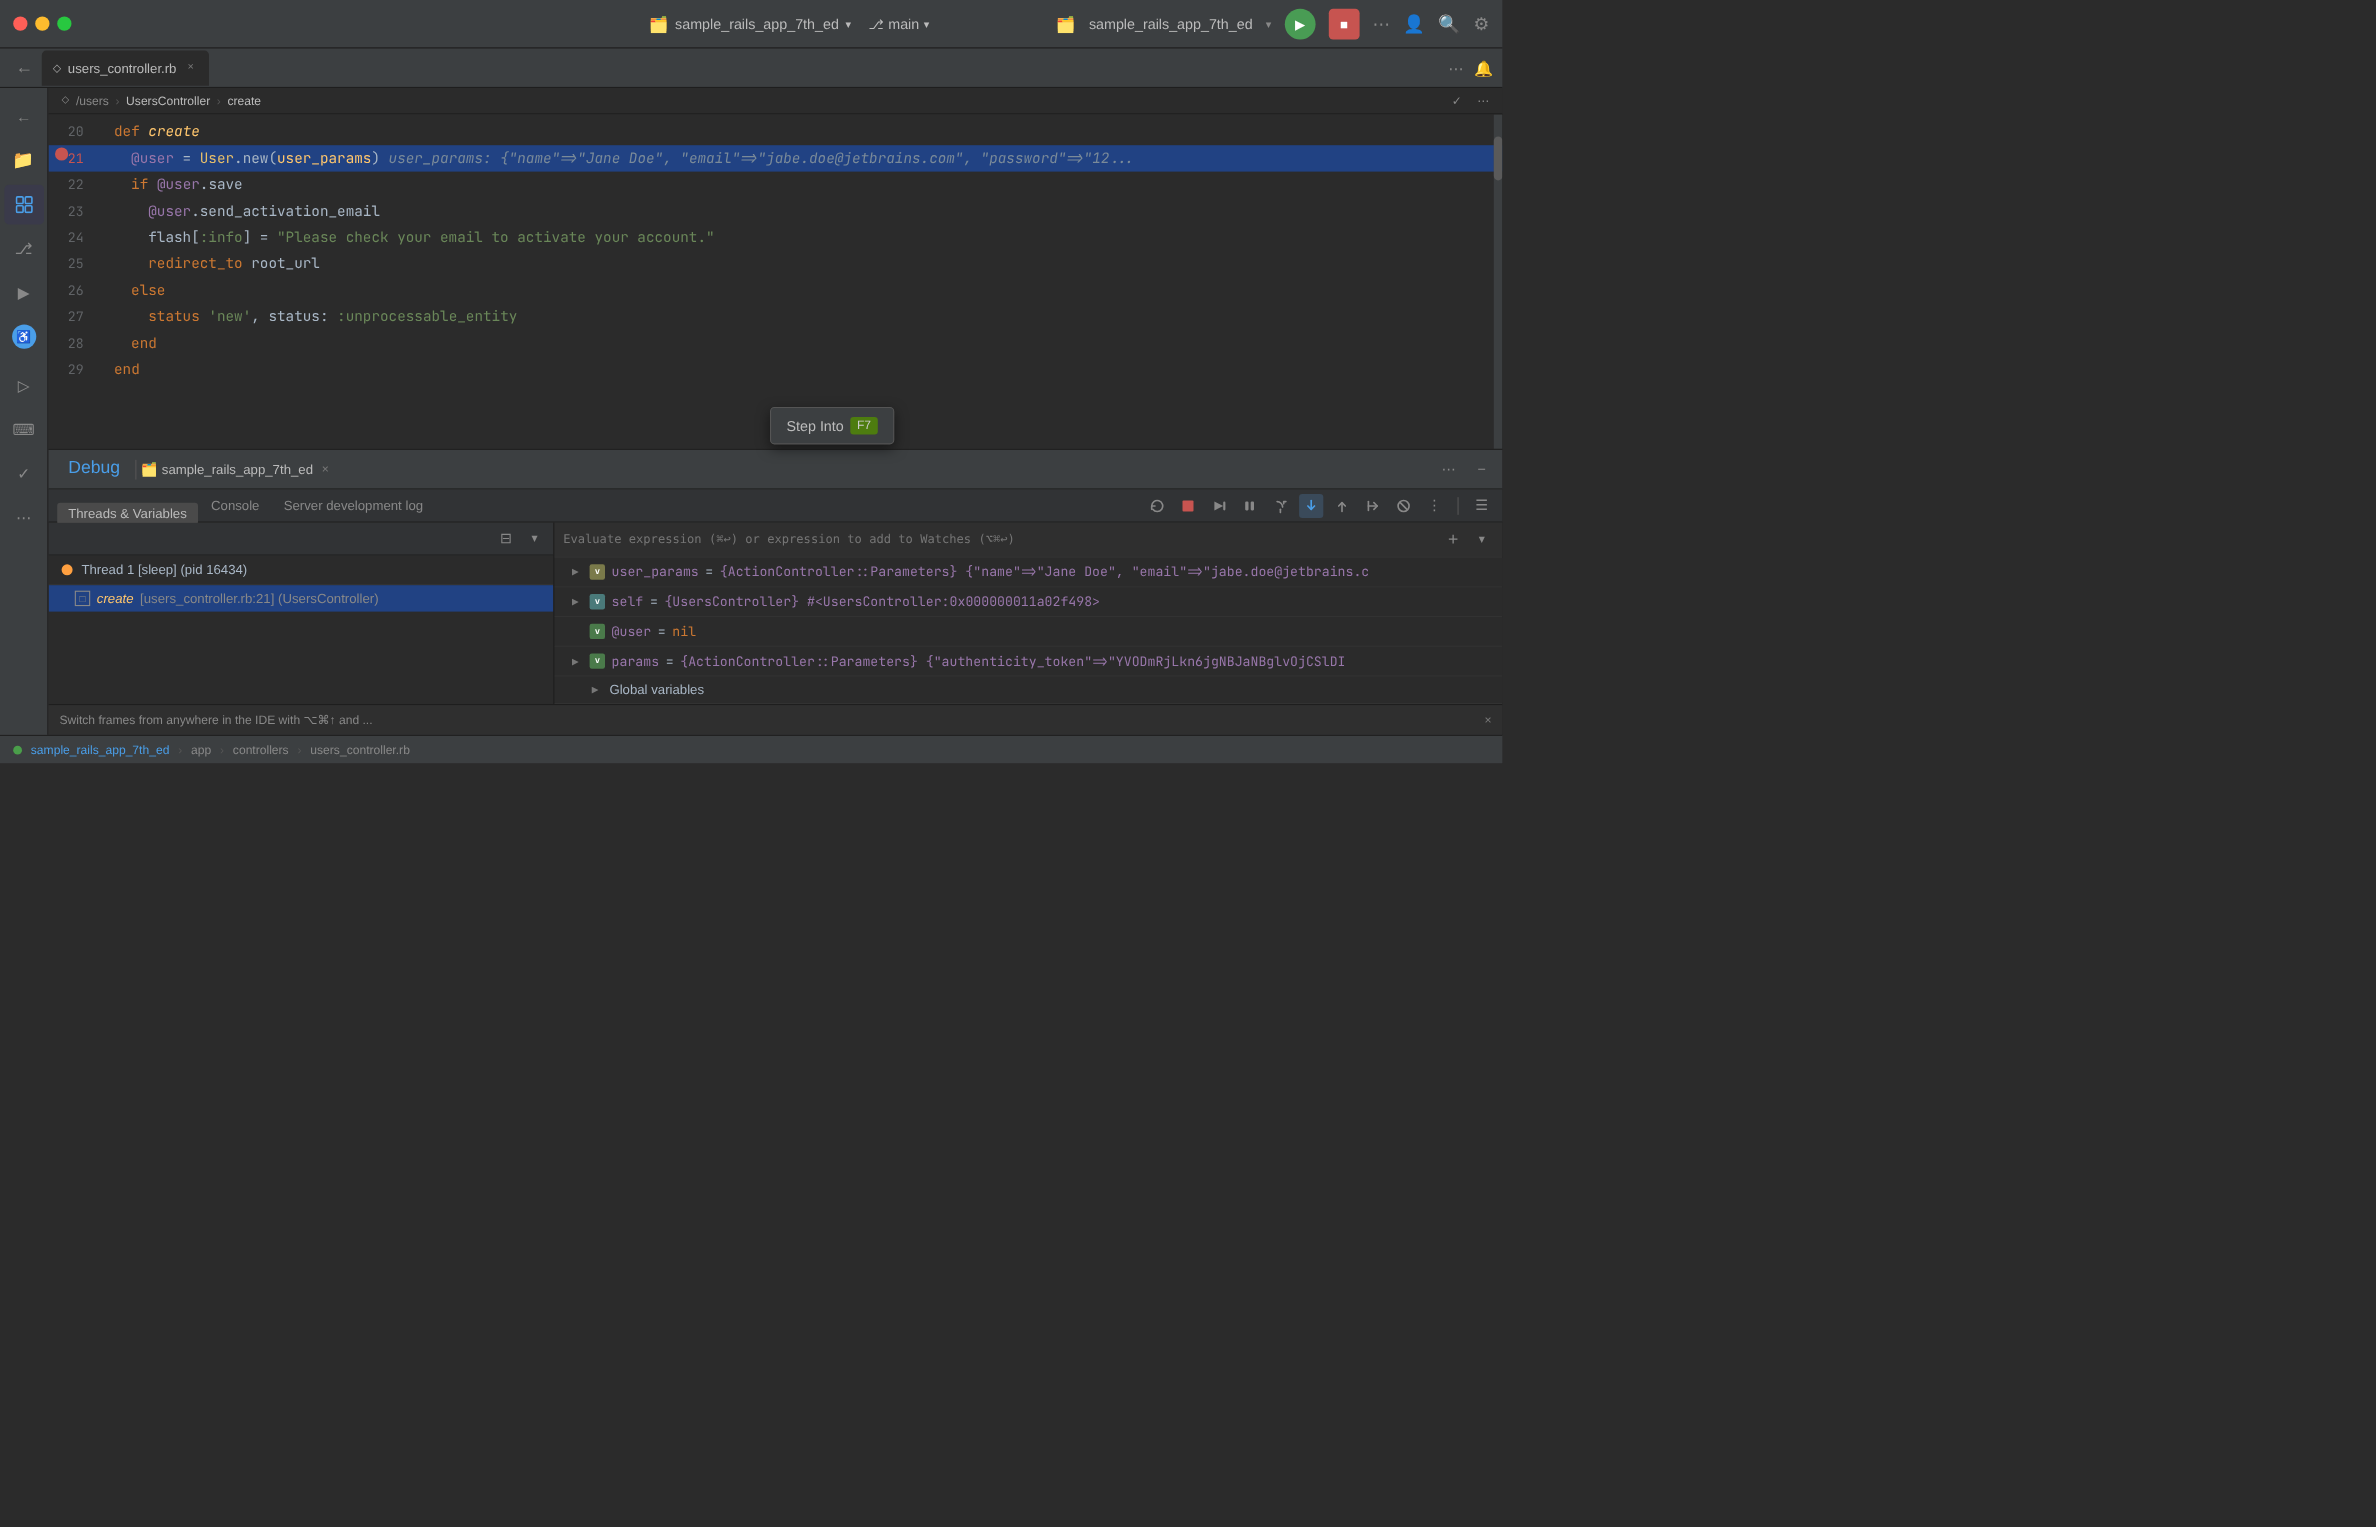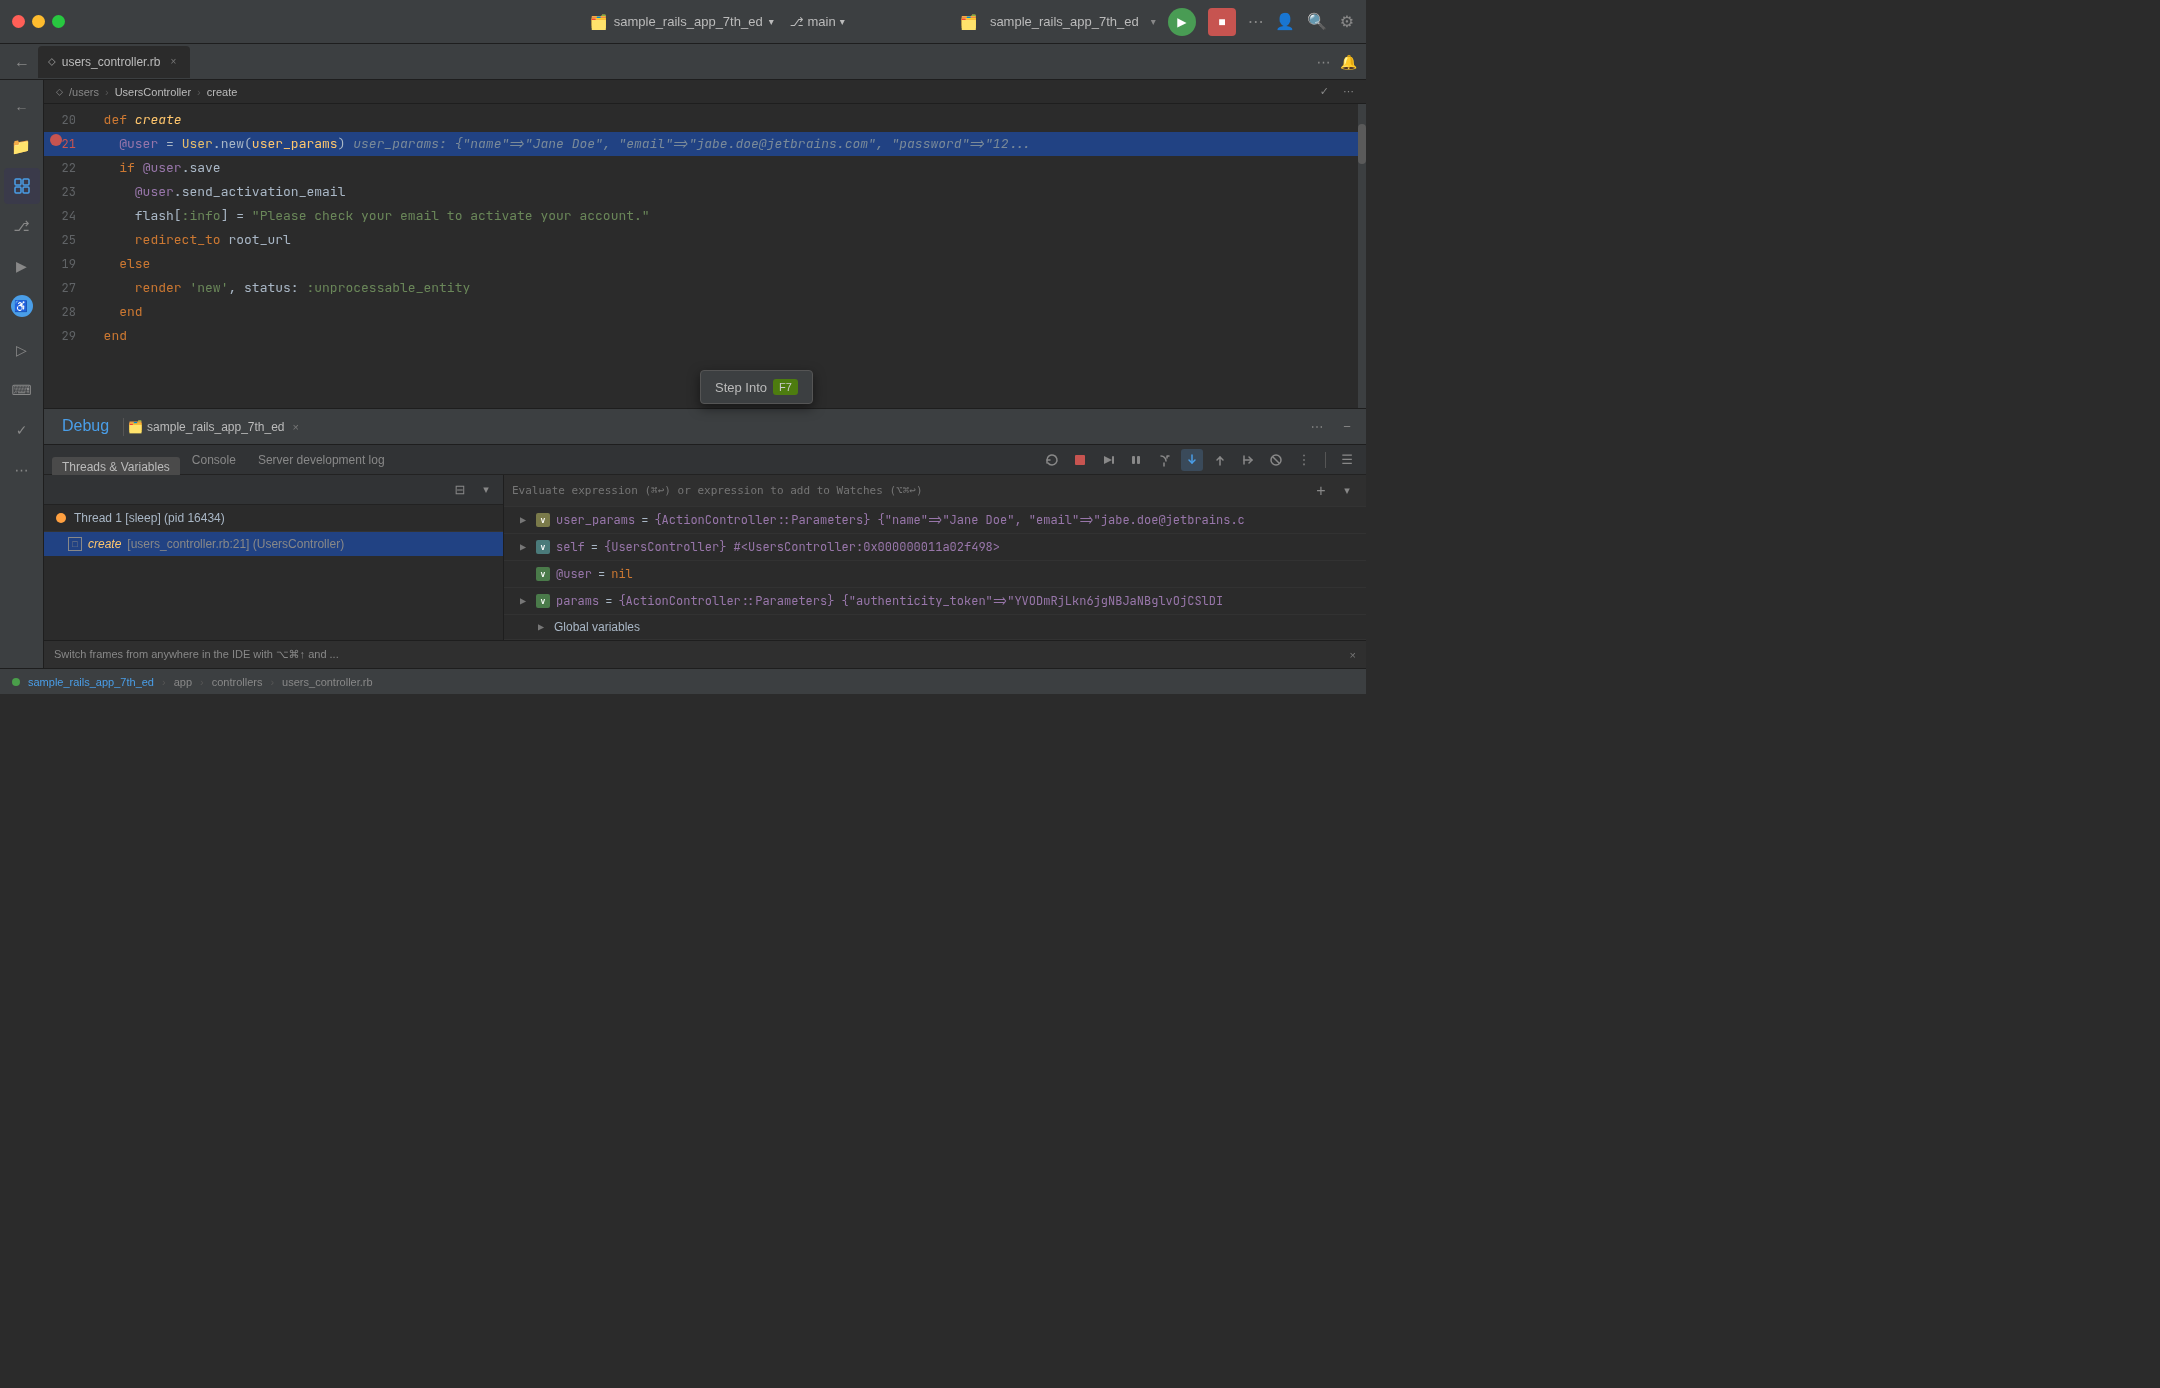--- a/index.html
+++ b/index.html
@@ -639,27 +639,27 @@
           <span class="line-num">24</span>
           <span class="line-content">      flash[<span class="sym">:info</span>] = <span class="str">"Please check your email to activate your account."</span></span>
         </div>
 
         <div class="code-line">
           <span class="line-num">25</span>
           <span class="line-content">      <span class="kw">redirect_to</span> root_url</span>
         </div>
 
         <div class="code-line">
-          <span class="line-num">19</span>
+          <span class="line-num">26</span>
           <span class="line-content">    <span class="kw">else</span></span>
         </div>
 
         <div class="code-line">
           <span class="line-num">27</span>
-          <span class="line-content">      <span class="kw">render</span> <span class="str">'new'</span>, status: <span class="sym">:unprocessable_entity</span></span>
+          <span class="line-content">      <span class="kw">status</span> <span class="str">'new'</span>, status: <span class="sym">:unprocessable_entity</span></span>
         </div>
 
         <div class="code-line">
           <span class="line-num">28</span>
           <span class="line-content">    <span class="kw">end</span></span>
         </div>
 
         <div class="code-line">
           <span class="line-num">29</span>
           <span class="line-content">  <span class="kw">end</span></span>

